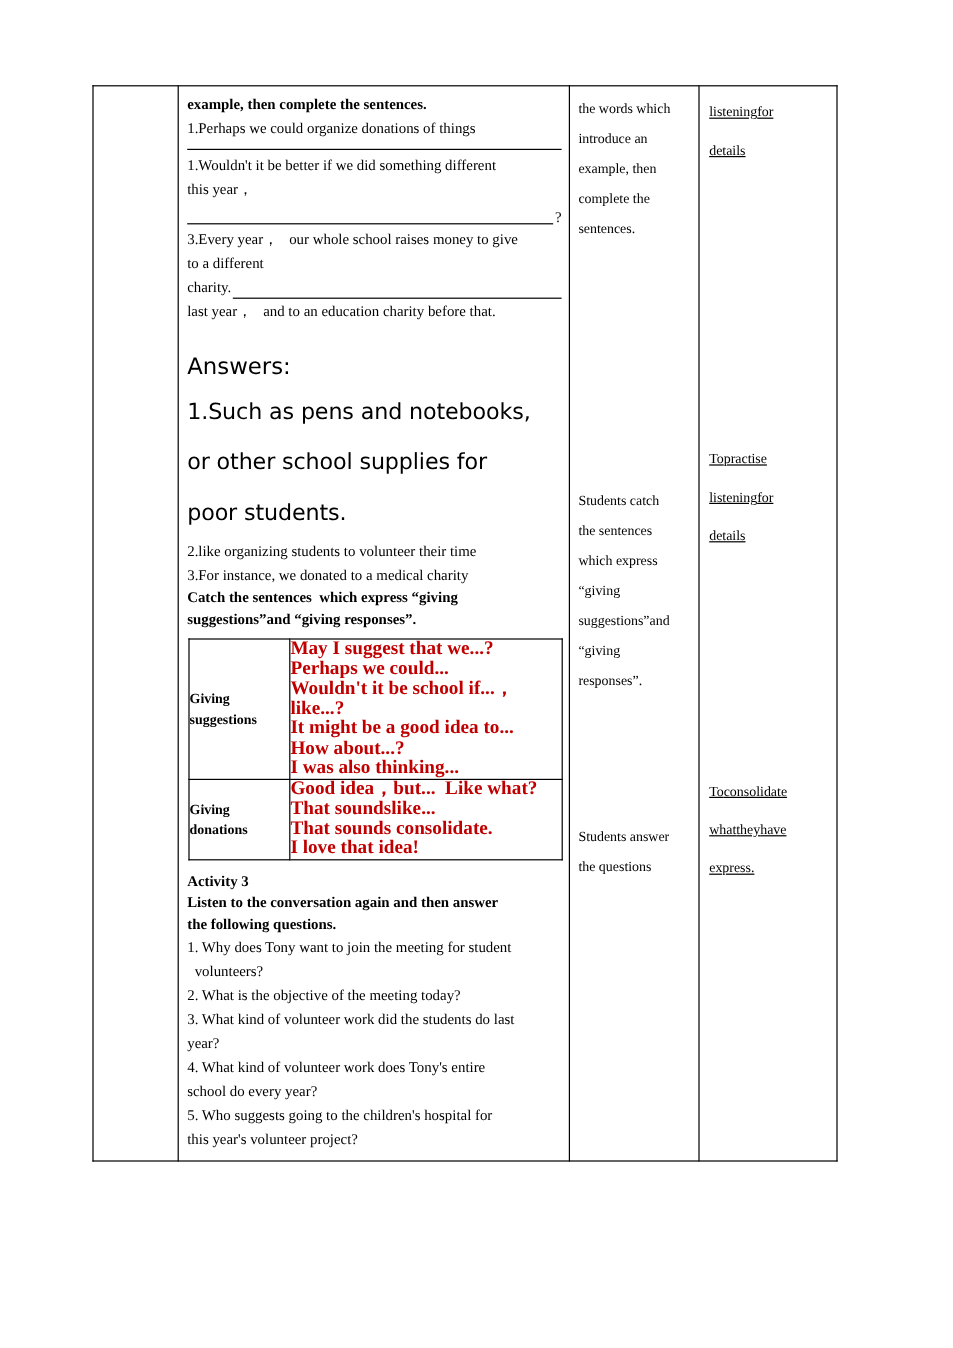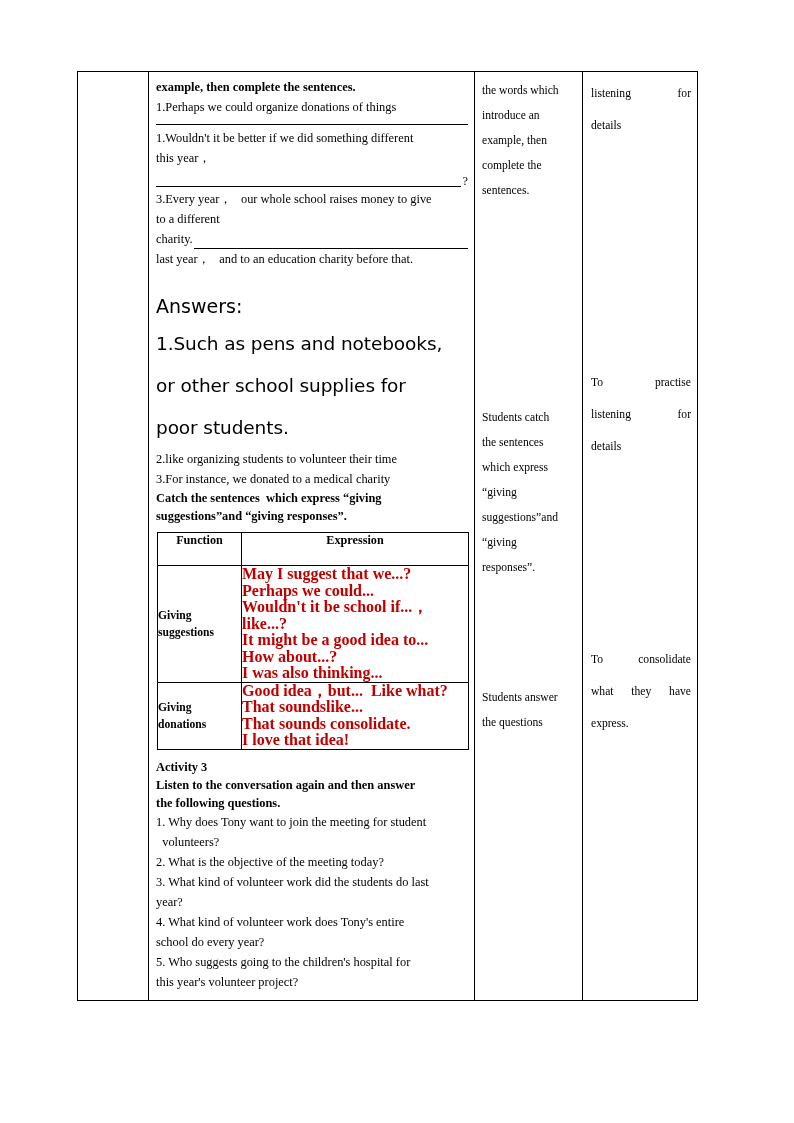--- a/index.html
+++ b/index.html
@@ -152,22 +152,22 @@
   }
   .nar .nline { white-space: pre-wrap; }
 
   .just {
     font-size: 11.6px;
     line-height: 32px;
     padding: 6px 6px 6px 8px;
   }
   .just .jline {
     display: flex;
-    justify-content: space-between;
     white-space: pre;
+    text-decoration: underline;
   }
   .just .jline.last { display: block; }
 
   .spacer-block { display: block; }
 </style>
 </head>
 <body>
 
 <div class="page">
 
@@ -225,24 +225,20 @@
 
             <div class="ln b tight">Catch the sentences  which express “giving</div>
             <div class="ln b tight">suggestions”and “giving responses”.</div>
 
             <table class="fe-table">
               <colgroup>
                 <col class="fe-fn">
                 <col class="fe-ex">
               </colgroup>
               <tbody>
-                <tr>
-                  <td class="fe-head-cell">Function</td>
-                  <td class="fe-head-cell">Expression</td>
-                </tr>
 
                 <tr>
                   <td class="fe-fn-cell">
                     <div>Giving</div>
                     <div>suggestions</div>
                   </td>
                   <td class="fe-ex-cell">
                     <div class="ex-ln">May I suggest that we...?  Perhaps we could...</div>
                     <div class="ex-ln">Wouldn't it be school if...，  like...?</div>
                     <div class="ex-ln">It might be a good idea to...  How about...?</div>

